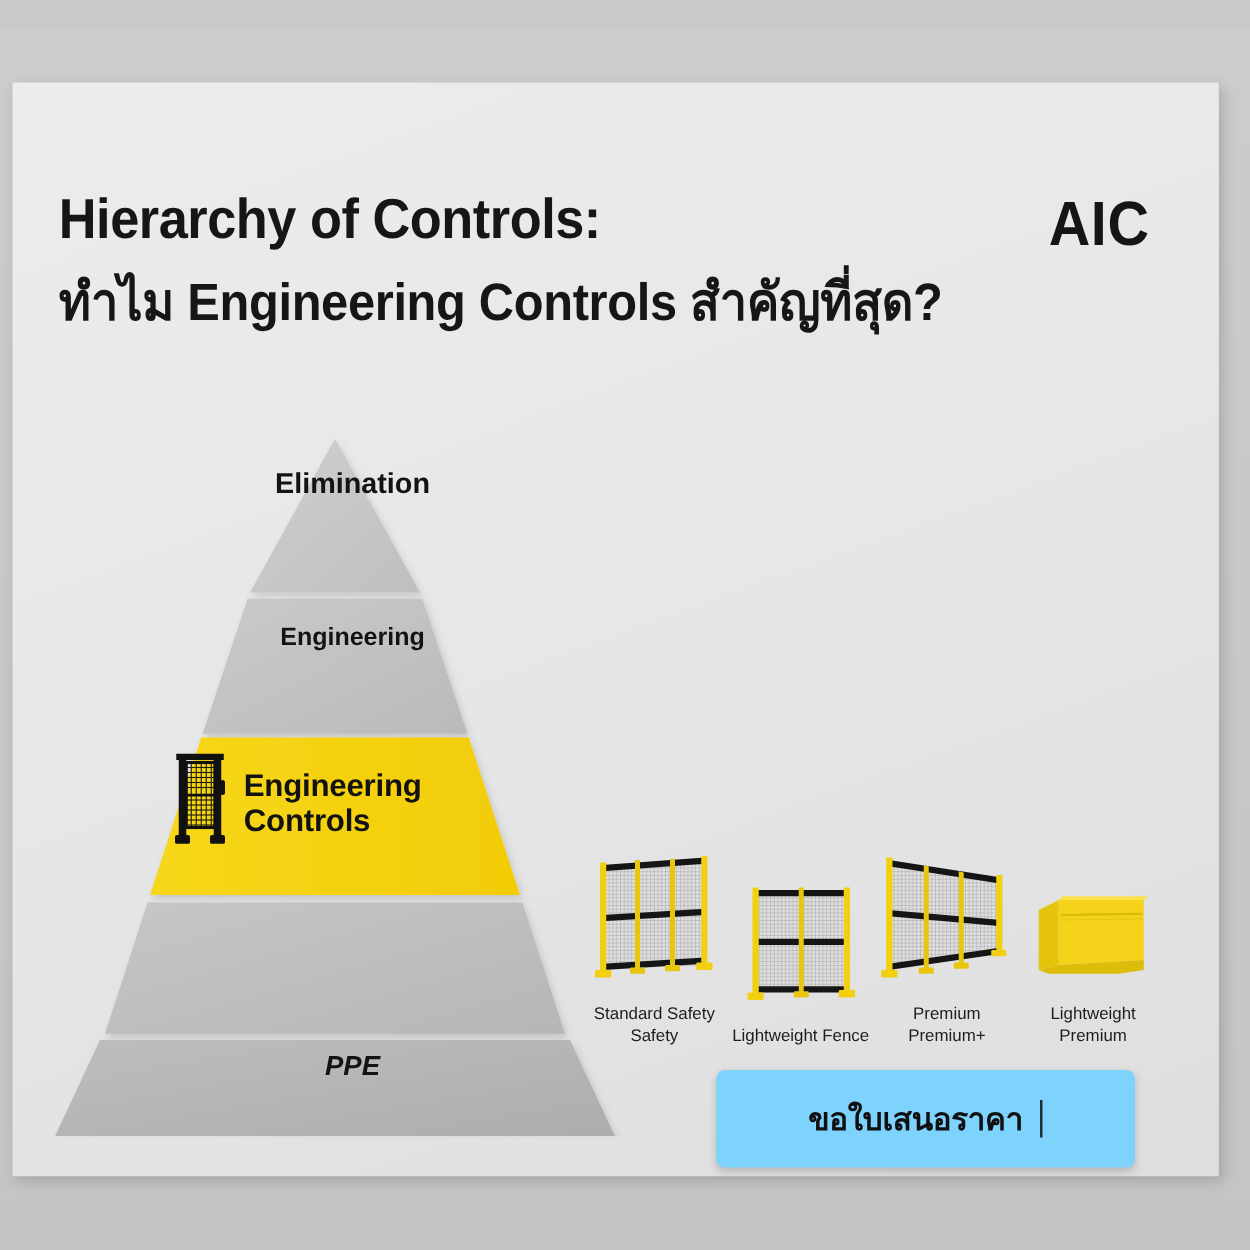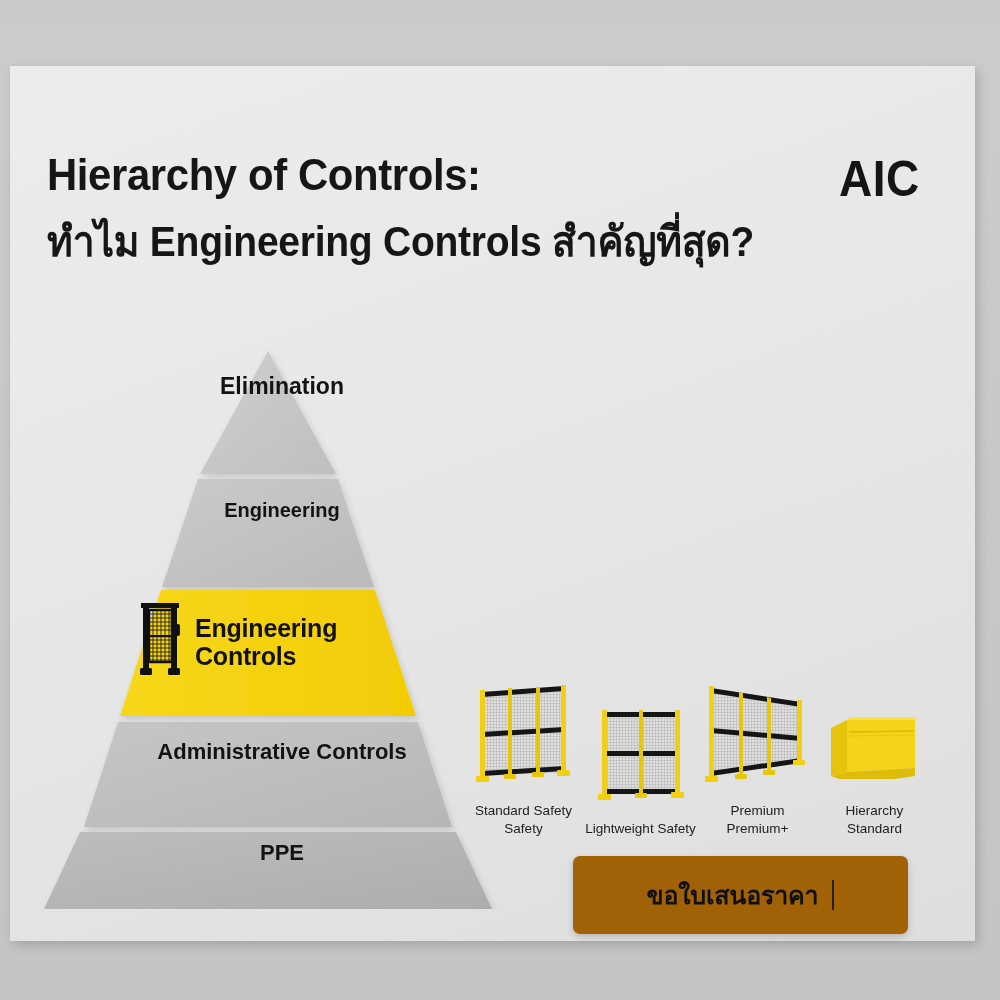--- a/index.html
+++ b/index.html
@@ -47,21 +47,21 @@
   
   .pyramid{position:absolute;left:12px;top:243px;width:520px;height:600px;}
   .pyr-svg{position:absolute;left:0;top:0;}
   .pyr-label{
     position:absolute;left:0;width:100%;text-align:center;
     font-weight:700;color:#131313;pointer-events:none;
   }
   #lbl-elim{top:64px;font-size:23px;}
   #lbl-sub{top:190px;font-size:20px;}
   #lbl-adm{top:430px;font-size:22px;}
-  #lbl-ppe{top:531px;font-size:22px;}
+  #lbl-ppe{top:531px;font-size:22px;font-style:italic;}
 
   .eng-row{
     position:absolute;left:118px;top:293px;
     display:flex;align-items:center;gap:13px;pointer-events:none;justify-content:center;
   }
   .eng-text{
     font-size:25px;font-weight:700;color:#121212;line-height:1.12;
     letter-spacing:-.2px;
   }
 
@@ -81,21 +81,21 @@
   .prod{width:117px;display:flex;flex-direction:column;align-items:center;}
   .prod-img{height:118px;display:flex;align-items:flex-end;justify-content:center;}
   .prod-cap{
     margin-top:10px;font-size:13.5px;color:#1d1d1d;text-align:center;
     line-height:1.35;font-weight:400;width:112px;
   }
 
   
   .cta{
     position:absolute;left:573px;top:832px;width:335px;height:78px;
-    background:#a16207;border-radius:7px;
+    background:#7dd3fc;border-radius:7px;
     box-shadow:0 3px 7px rgba(0,0,0,.18);
     display:flex;align-items:center;justify-content:center;gap:14px;
     z-index:6;cursor:pointer;
   }
   .cta-txt{font-size:25px;font-weight:700;color:#101010;letter-spacing:-.2px;}
   .cta-sep{width:2px;height:30px;background:#101010;opacity:.85;}
 </style>
 </head>
 <body>
 
@@ -200,21 +200,20 @@
               <line x1="9" y1="58" x2="32" y2="58"></line>
             </g>
           </svg>
         </span>
         <span class="eng-text">
           <span>Engineering</span><br>
           <span>Controls</span>
         </span>
       </div>
 
-      <div class="pyr-label" id="lbl-adm">Administrative Controls</div>
       <div class="pyr-label" id="lbl-ppe">PPE</div>
     </div>
 
 
     <div class="products">
 
       <div class="prod">
         <div class="prod-img">
           <svg width="104" height="116" viewBox="0 0 104 116" aria-hidden="true">
             <defs>
@@ -262,21 +261,21 @@
             <polygon points="12,95 86,95 86,100 12,100" fill="#151515"></polygon>
             <rect x="10" y="16" width="5" height="88" fill="#f2cf10"></rect>
             <rect x="47" y="16" width="4" height="86" fill="#e8c60e"></rect>
             <rect x="83" y="16" width="5" height="86" fill="#f2cf10"></rect>
             <rect x="6" y="100" width="13" height="6" rx="1" fill="#f2cf10"></rect>
             <rect x="43" y="99" width="12" height="5" rx="1" fill="#e8c60e"></rect>
             <rect x="79" y="98" width="13" height="6" rx="1" fill="#f2cf10"></rect>
           </svg>
         </div>
         <div class="prod-cap">
-          <span>Lightweight Safety</span>
+          <span>Lightweight Fence</span>
         </div>
       </div>
 
       <div class="prod">
         <div class="prod-img">
           <svg width="110" height="116" viewBox="0 0 110 116" aria-hidden="true">
             <defs>
               <pattern id="m3" width="3" height="3" patternUnits="userSpaceOnUse">
                 <path d="M0 0 H3 M0 0 V3" stroke="#8e8e8e" stroke-width="0.6" fill="none"></path>
               </pattern>
@@ -311,22 +310,22 @@
 
             <polygon points="6,100 22,96 90,92 90,100 70,103 14,103" fill="#ddbc0a"></polygon>
 
             <polygon points="22,44 90,44 93,41 25,41" fill="#fbe14a"></polygon>
 
             <line x1="24" y1="56" x2="89" y2="55" stroke="#d8b905" stroke-width="1.6"></line>
             <line x1="24" y1="60" x2="89" y2="59" stroke="#e3c70e" stroke-width="1"></line>
           </svg>
         </div>
         <div class="prod-cap">
-          <span>Hierarchy</span><br>
-          <span>Standard</span>
+          <span>Lightweight</span><br>
+          <span>Premium</span>
         </div>
       </div>
 
     </div>
 
   </div>
 
   <div class="cta">
     <span class="cta-txt">ขอใบเสนอราคา</span>
     <span class="cta-sep"></span>

